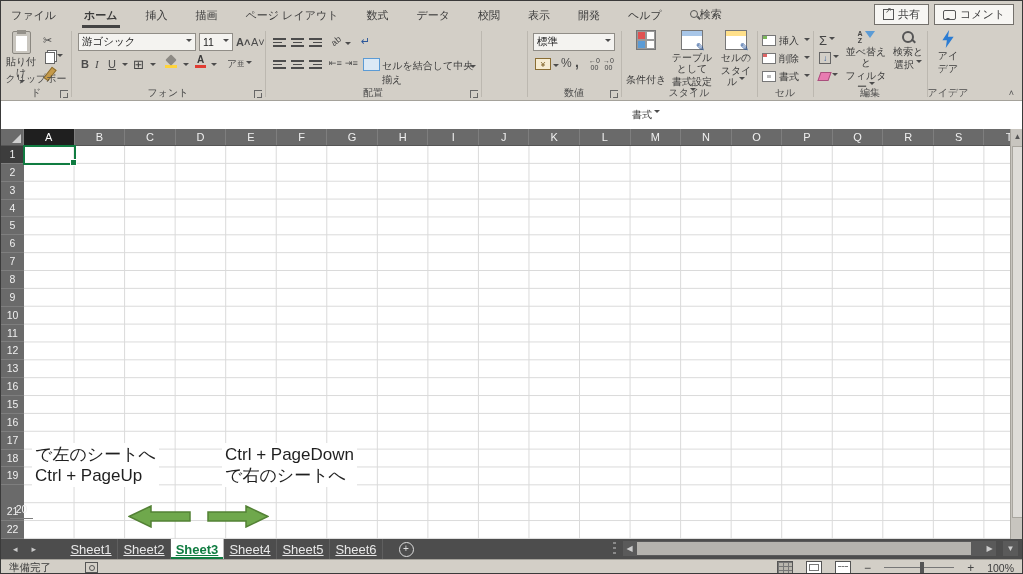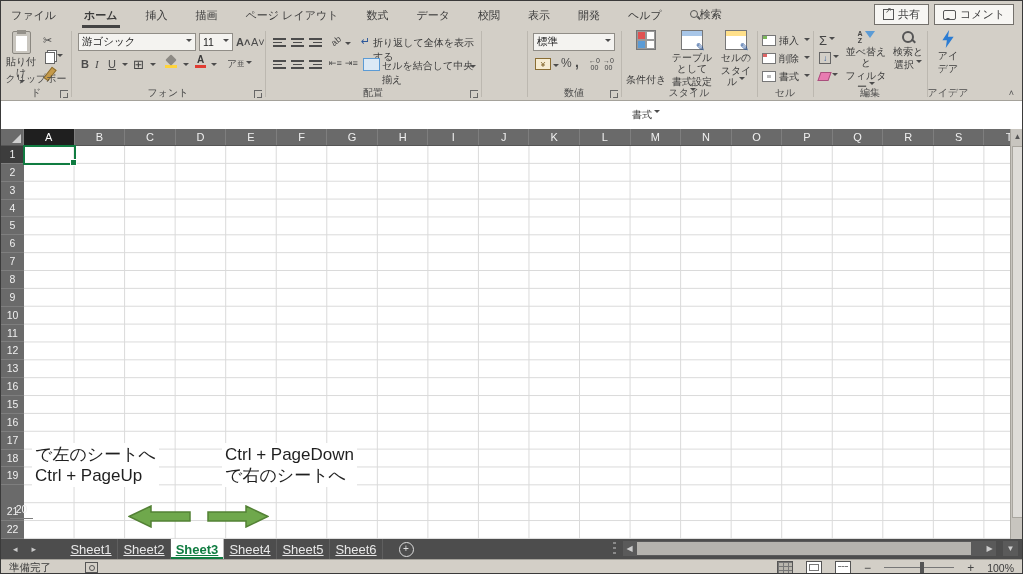--- a/index.html
+++ b/index.html
@@ -239,21 +239,20 @@
           <i></i>
         </span>
       <span class="al-lines al-r" style="position:absolute;left:44px;top:8px;">
           <i></i>
           <i></i>
           <i></i>
         </span>
       <span class="ic-orient" style="position:absolute;left:66px;top:8px;">ab</span>
       <span class="dda" style="position:absolute;left:78px;top:14px;"></span>
       <span class="ic-wrap" style="position:absolute;left:96px;top:7px;">↵</span>
-      <span style="position:absolute;left:108px;top:8px;font-size:10px;">折り返して全体を表示する</span>
       <span class="al-lines al-l" style="position:absolute;left:8px;top:30px;">
           <i></i>
           <i></i>
           <i></i>
         </span>
       <span class="al-lines al-c" style="position:absolute;left:26px;top:30px;">
           <i></i>
           <i></i>
           <i></i>
         </span>

